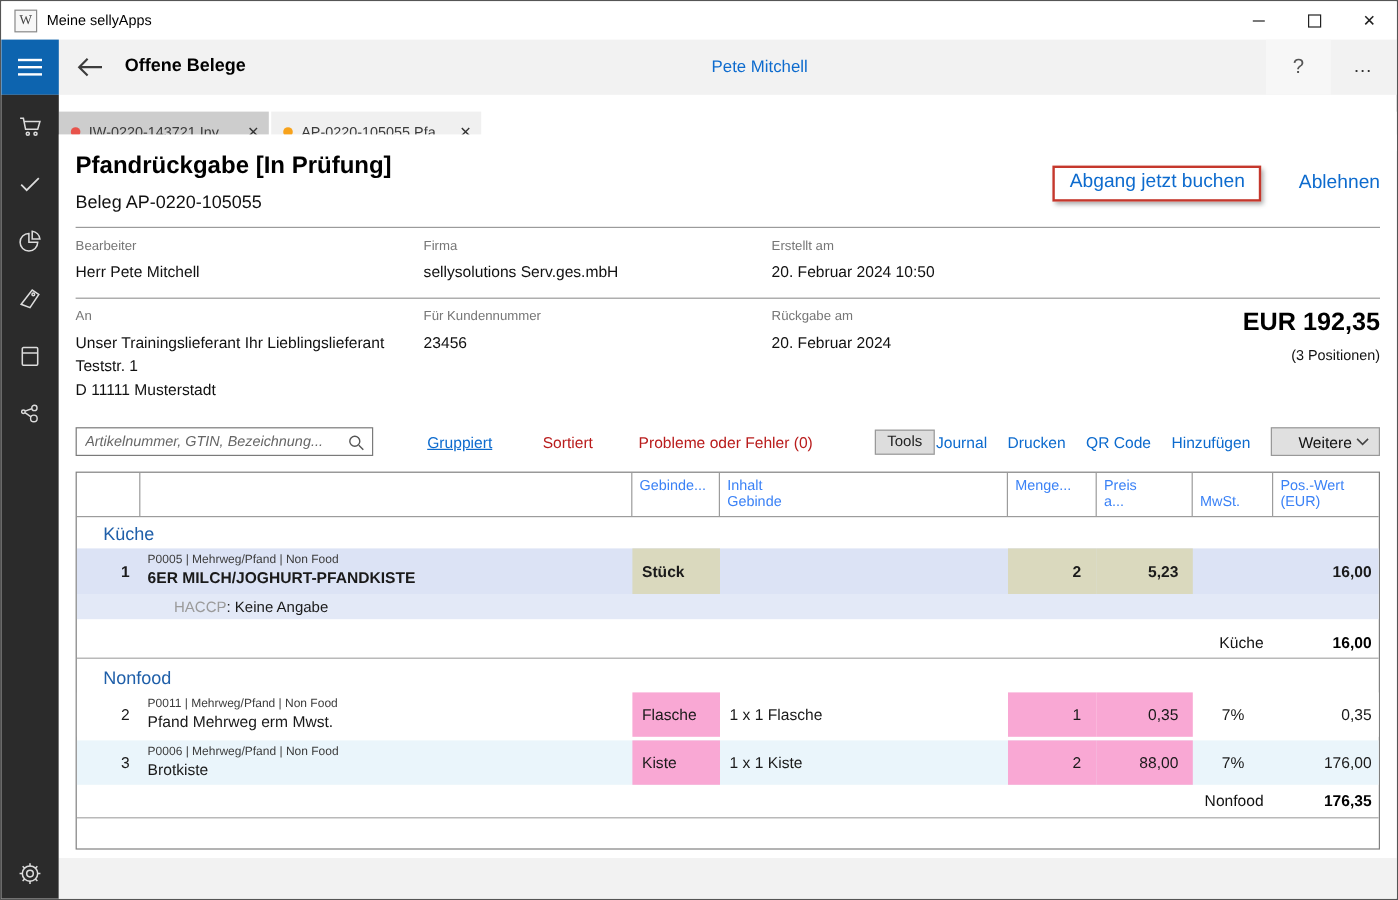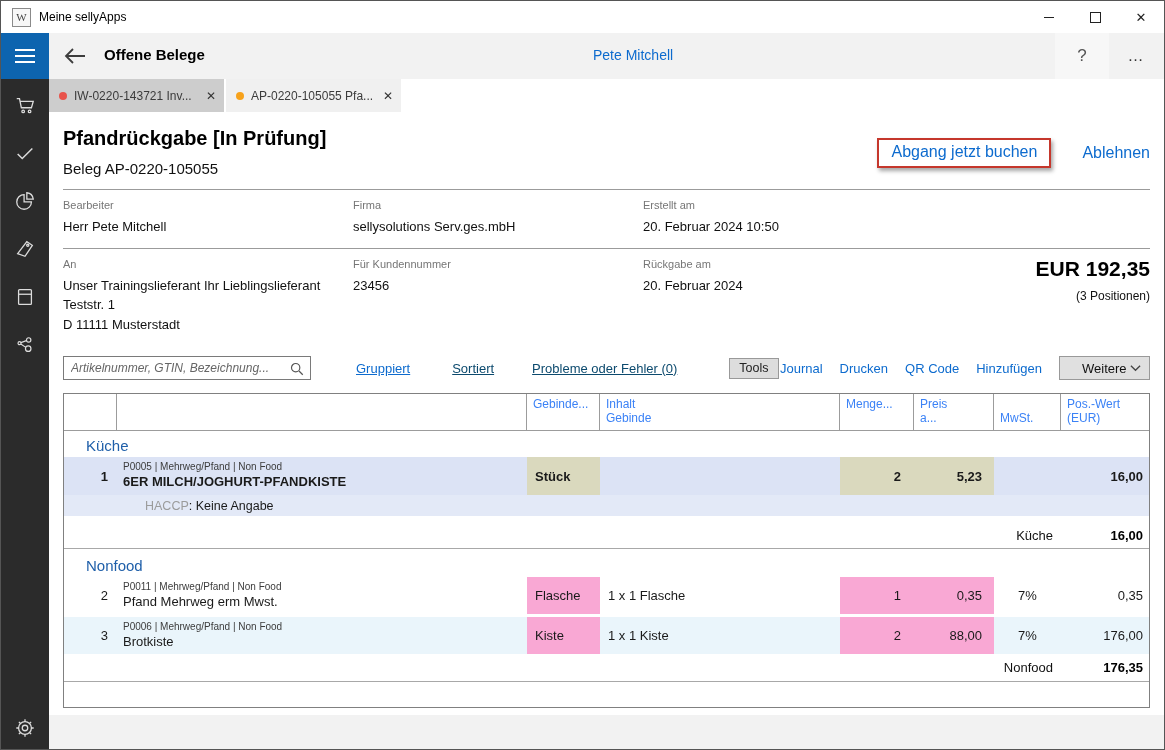--- a/index.html
+++ b/index.html
@@ -19,21 +19,21 @@
   
   .header{position:absolute;top:32px;left:0;right:0;height:46px;background:#f2f2f2;}
   .hamburger{position:absolute;left:0;top:0;width:48px;height:46px;background:#0d64af;display:flex;flex-direction:column;justify-content:center;align-items:center;gap:4px;}
   .hamburger span{display:block;width:20px;height:2px;background:#fff;}
   .back-btn{position:absolute;left:60px;top:10px;width:28px;height:26px;display:flex;align-items:center;justify-content:center;}
   .header-title{position:absolute;left:103px;top:13px;font-size:15px;font-weight:bold;color:#000;}
   .header-user{position:absolute;left:592px;top:14px;font-size:14px;color:#0d6bce;}
   .help-btn{position:absolute;right:55px;top:0;width:54px;height:46px;background:#f7f7f7;display:flex;align-items:center;justify-content:center;font-size:17px;color:#555;}
   .more-btn{position:absolute;right:0;top:0;width:55px;height:46px;display:flex;align-items:center;justify-content:center;font-size:16px;color:#333;letter-spacing:2px;}
   
-  .tabbar{position:absolute;top:78px;left:48px;right:0;height:33px;background:#fff;display:flex;gap:2px;}
+  .tabbar{position:absolute;top:92px;left:48px;right:0;height:33px;background:#fff;display:flex;gap:2px;}
   .tab{width:175px;height:33px;display:flex;align-items:center;padding:0 8px 0 10px;box-sizing:border-box;font-size:12px;color:#3b3b3b;}
   .tab.inactive{background:#cdcdcd;}
   .tab.active{background:#f0f0f0;}
   .tab .dot{width:8px;height:8px;border-radius:50%;margin-right:7px;flex:0 0 auto;}
   .tab .lbl{white-space:nowrap;overflow:hidden;flex:1;}
   .tab .x{margin-left:6px;font-size:12px;color:#333;}
   
   .sidebar{position:absolute;top:78px;left:0;bottom:0;width:48px;background:#2b2b2b;display:flex;flex-direction:column;align-items:center;padding-top:15px;box-sizing:border-box;gap:26px;}
   .side-icon{width:24px;height:22px;display:flex;align-items:center;justify-content:center;}
   .side-gear{position:absolute;bottom:9px;left:12px;width:24px;height:24px;display:flex;align-items:center;justify-content:center;}
@@ -56,21 +56,21 @@
   .total-amount{font-size:21px;font-weight:bold;color:#000;}
   .total-pos{font-size:12px;color:#111;margin-top:8px;}
   
   .toolbar{display:flex;align-items:center;margin-top:10px;font-size:13px;height:26px;}
   .search-box{width:248px;height:24px;border:1px solid #7a7a7a;display:flex;align-items:center;box-sizing:border-box;background:#fff;}
   .search-box input{border:none;outline:none;flex:1;font-size:12px;font-style:italic;color:#444;padding:0 4px 0 7px;font-family:inherit;background:transparent;}
   .search-box input::placeholder{color:#666;font-style:italic;}
   .search-icon{margin-right:6px;display:flex;}
   .tlink{color:#0d6bce;white-space:nowrap;cursor:pointer;}
   .tlink.grouped{margin-left:45px;text-decoration:underline;}
-  .tstatic{color:#0c4a6e;white-space:nowrap;text-decoration:underline;}
+  .tstatic{color:#b91c1c;white-space:nowrap;}
   .tstatic.sorted{margin-left:42px;}
   .tstatic.problems{margin-left:38px;}
   .tools-btn{margin-left:52px;background:#ddd;border:1px solid #999;font-size:12.5px;padding:2px 9px 3px;color:#222;cursor:pointer;}
   .toolbar-right{margin-left:auto;display:flex;align-items:center;gap:17px;}
   .more-dd{background:#e0e0e0;border:1px solid #999;width:91px;height:24px;box-sizing:border-box;display:flex;align-items:center;justify-content:space-between;padding:0 8px 0 22px;font-size:13px;color:#111;cursor:pointer;}
   
   .postable{margin-top:12px;height:315px;border:1px solid #808080;box-sizing:border-box;overflow:hidden;background:#fff;}
   .grid{display:grid;grid-template-columns:53px 410px 73px 240px 74px 80px 67px auto;}
   .thead{height:37px;border-bottom:1px solid #9c9c9c;box-sizing:border-box;}
   .th{border-right:1px solid #9c9c9c;font-size:12px;color:#3b82f6;padding:3px 6px;box-sizing:border-box;line-height:14px;}

